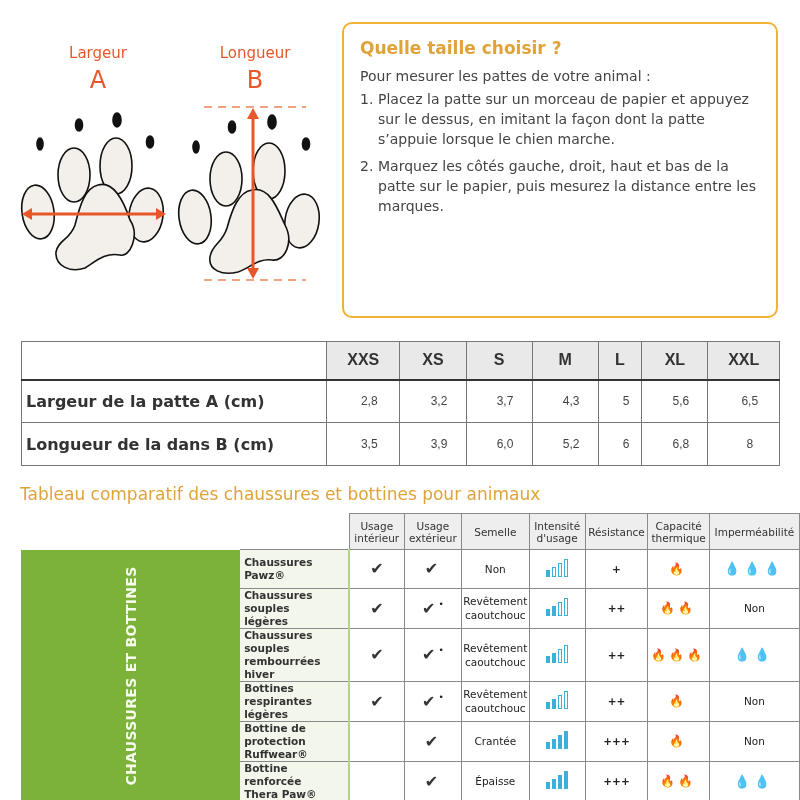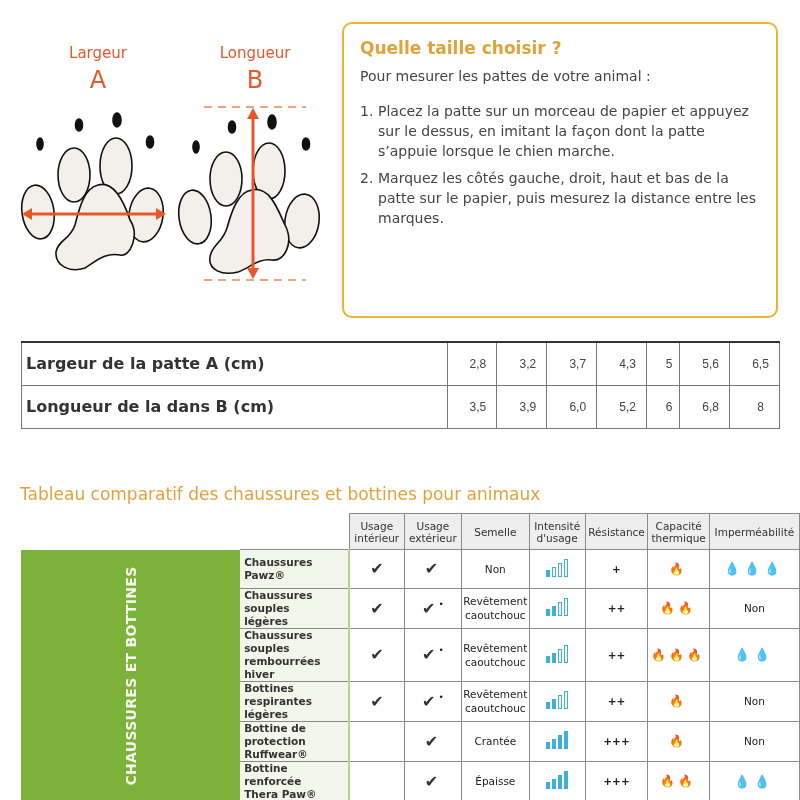--- a/index.html
+++ b/index.html
@@ -12,21 +12,21 @@
   .paw-label .word { font-size: 15px; display: block; }
   .paw-label .letter { font-size: 24px; display: block; margin-top: 4px; }
   .paw-a-label { left: 48px; top: 14px; width: 100px; }
   .paw-b-label { left: 200px; top: 14px; width: 110px; }
   .paw-svg { position: absolute; left: 0; top: 0; }
 
   
   .info-box { position: absolute; left: 342px; top: 22px; width: 436px; height: 296px;
     border: 2px solid #f0b233; border-radius: 10px; padding: 14px 16px 0 16px; background: #fff; }
   .info-title { color: #e0a33a; font-size: 17px; font-weight: bold; margin-bottom: 8px; }
-  .info-intro { font-size: 14px; color: #444; margin-bottom: 15px; line-height: 20px; }
+  .info-intro { font-size: 14px; color: #444; margin-bottom: 3px; line-height: 20px; }
   .info-step { font-size: 14px; color: #444; line-height: 20px; display: flex; margin-bottom: 7px; }
   .info-step .num { width: 18px; flex-shrink: 0; }
   .info-note { font-size: 14px; color: #444; line-height: 20px; margin-top: 2px; }
 
   
   .size-table { position: absolute; left: 21px; top: 341px; width: 759px; border-collapse: collapse; }
   .size-table td, .size-table th { border: 1px solid #777; height: 43px; text-align: center; }
   .size-table th { background: #e9e9e9; font-size: 16px; font-weight: bold; color: #333; font-family: "Liberation Sans", sans-serif; }
   .size-table th.blank { background: #fff; width: 305px; }
   .size-table td.rowlabel { text-align: left; padding-left: 4px; font-size: 16px; font-weight: bold; color: #333; }
@@ -110,20 +110,30 @@
     <span>Placez la patte sur un morceau de papier et appuyez sur le dessus, en imitant la façon dont la patte s’appuie lorsque le chien marche.</span>
   </div>
   <div class="info-step">
     <span class="num">2.</span>
     <span>Marquez les côtés gauche, droit, haut et bas de la patte sur le papier, puis mesurez la distance entre les marques.</span>
   </div>
 </div>
 
 <table class="size-table">
   <tbody>
+      <tr class="h">
+    <th class="blank"></th>
+    <th>XXS</th>
+    <th>XS</th>
+    <th>S</th>
+    <th>M</th>
+    <th>L</th>
+    <th>XL</th>
+    <th>XXL</th>
+  </tr>
   <tr class="b">
     <td class="rowlabel">Largeur de la patte A (cm)</td>
     <td class="val">2,8</td>
     <td class="val">3,2</td>
     <td class="val">3,7</td>
     <td class="val">4,3</td>
     <td class="val">5</td>
     <td class="val">5,6</td>
     <td class="val">6,5</td>
   </tr>

